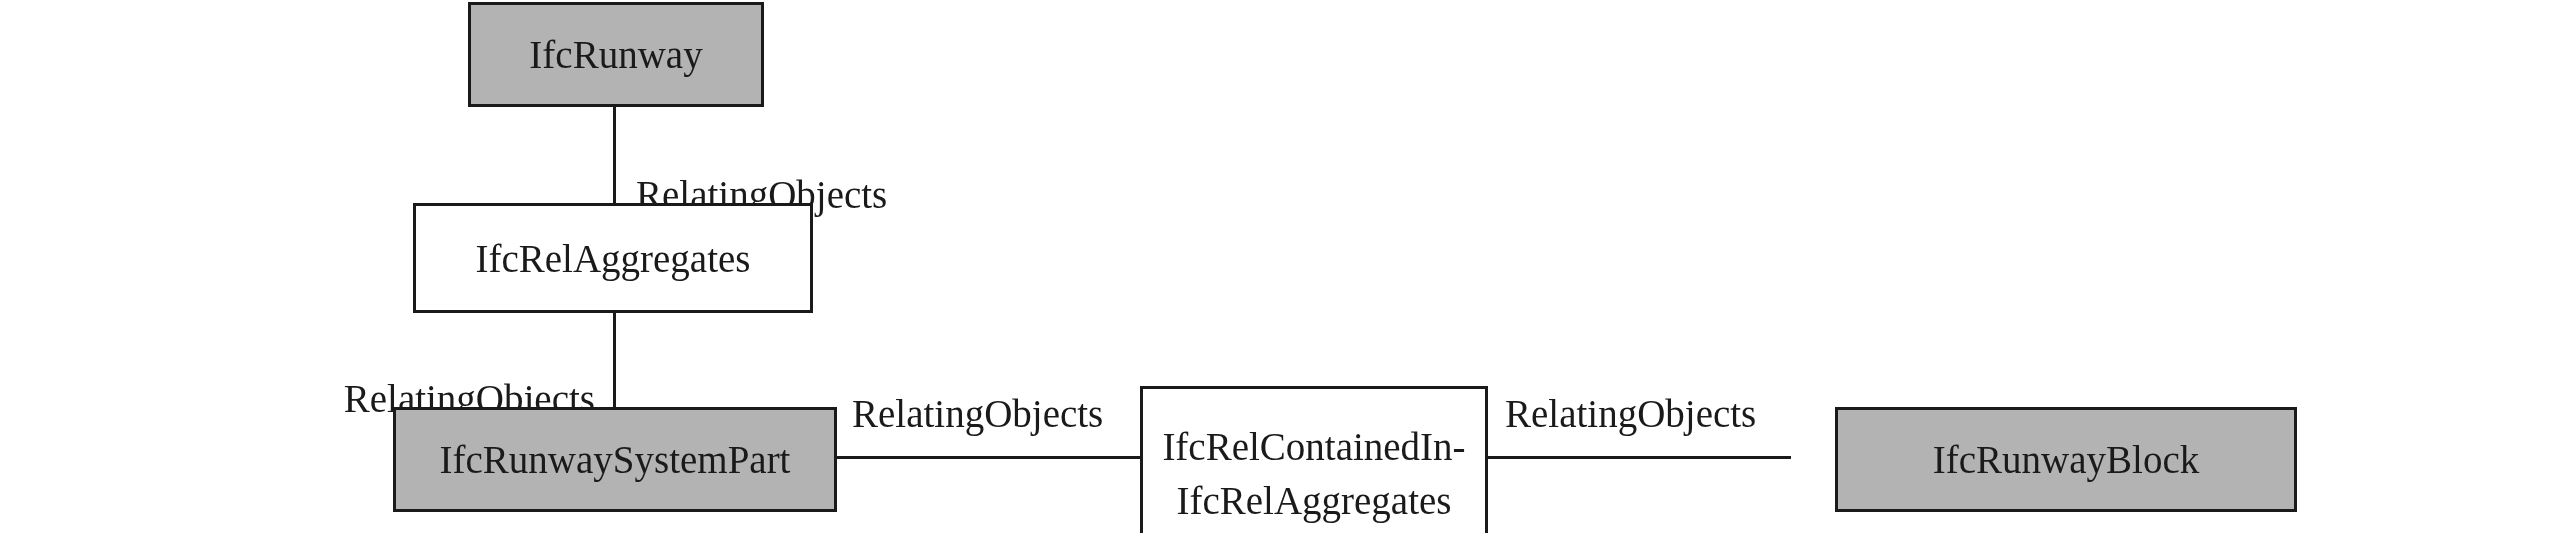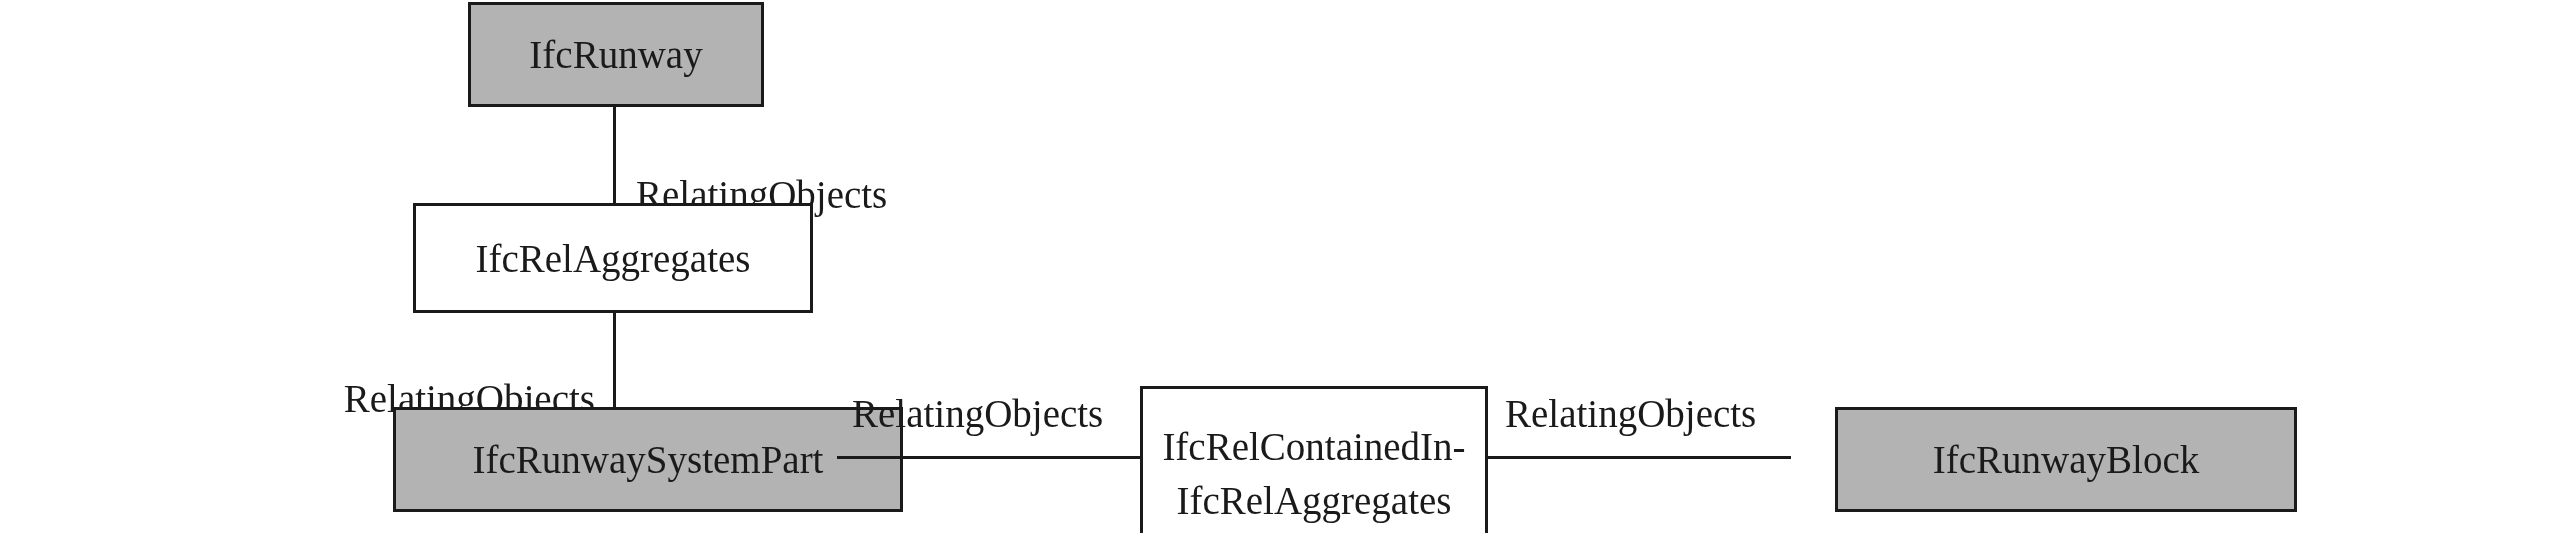--- a/index.html
+++ b/index.html
@@ -63,21 +63,21 @@
   <div class="edge-label" style="left:636px; top:133px;">RelatingObjects</div>
 
   <div class="node relationship" style="left:413px; top:203px; width:400px; height:110px;">
     <span>IfcRelAggregates</span>
   </div>
 
   <div class="connector" style="left:613px; top:312px; width:3.3px; height:95px;"></div>
 
   <div class="edge-label" style="right:1981px; top:337px;">RelatingObjects</div>
 
-  <div class="node entity" style="left:393px; top:407px; width:510px; height:105px;">
+  <div class="node entity" style="left:393px; top:407px; width:444px; height:105px;">
     <span>IfcRunwaySystemPart</span>
   </div>
 
   <div class="connector" style="left:837px; top:456px; width:303px; height:3.3px;"></div>
 
   <div class="edge-label" style="left:852px; top:352px;">RelatingObjects</div>
 
   <div class="node relationship" style="left:1140px; top:386px; width:348px; height:176px; line-height:54px;">
     <span>IfcRelContainedIn-</span>
     <span>IfcRelAggregates</span>

